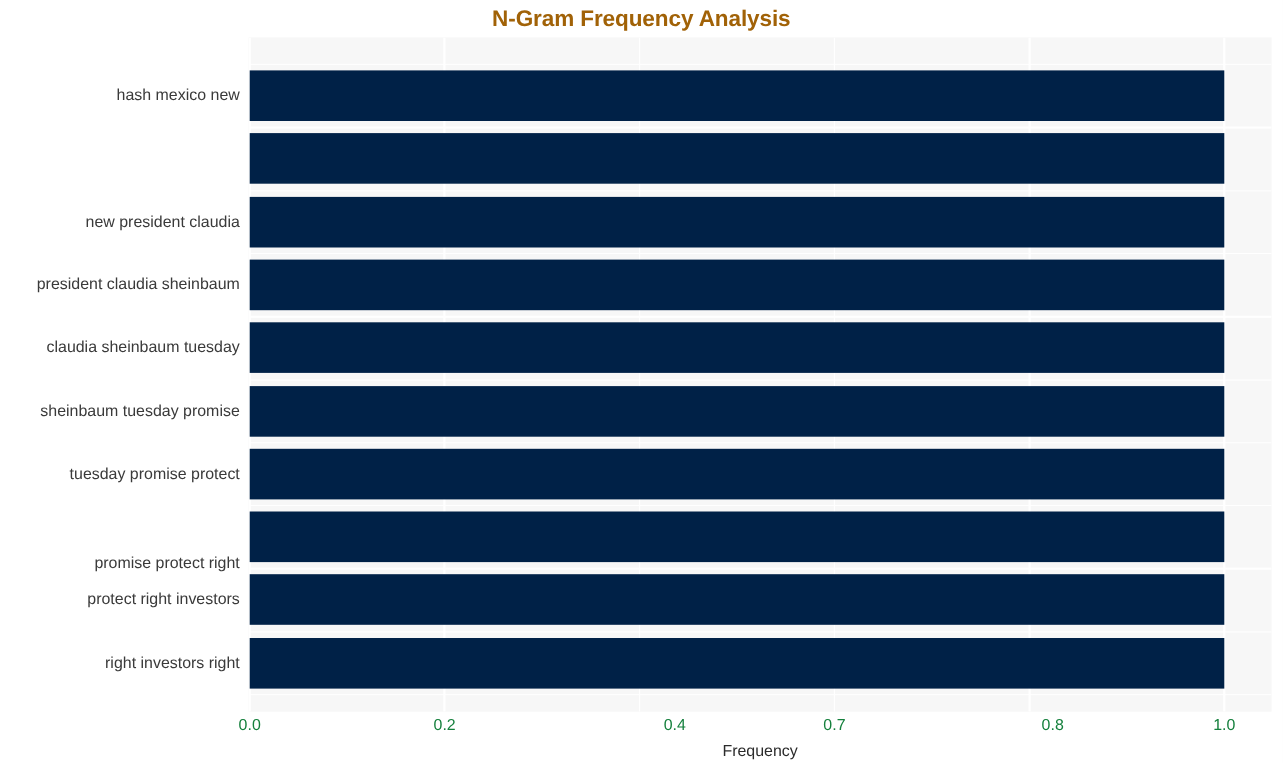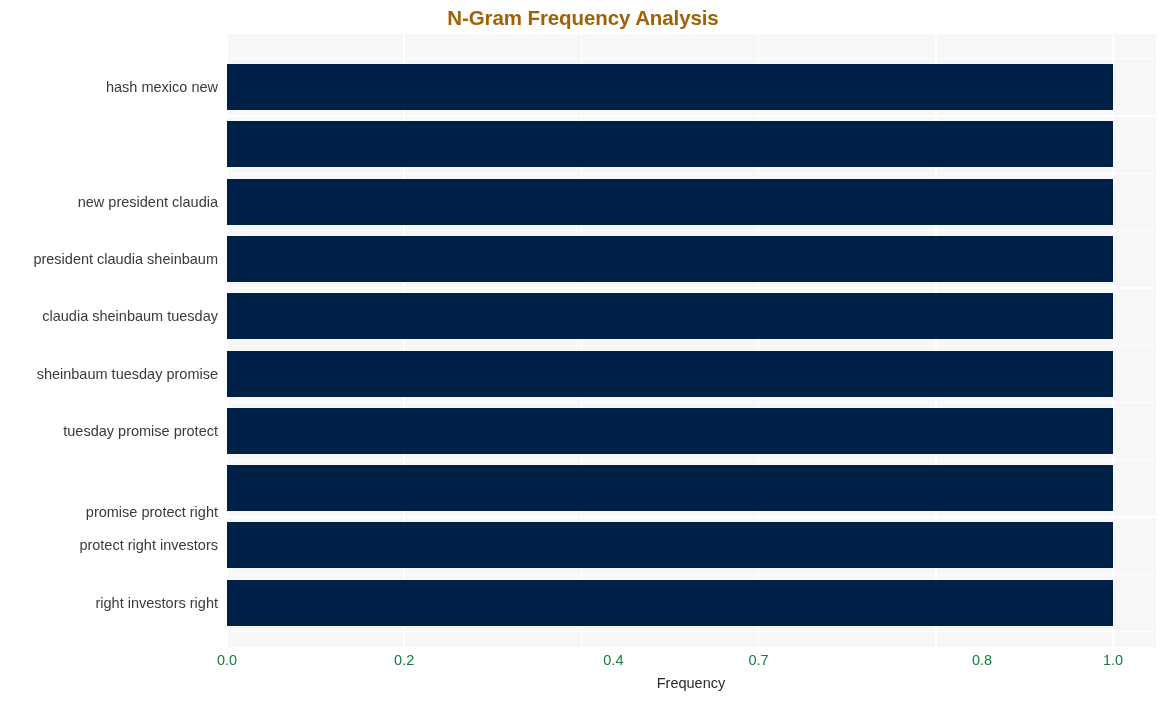--- a/index.html
+++ b/index.html
@@ -191,19 +191,19 @@
       <div class="ytick" style="top: 469px;">promise protect right</div>
       <div class="ytick" style="top: 502.4px;">protect right investors</div>
       <div class="ytick" style="top: 559.7px;">right investors right</div>
     </div>
 
   <div id="x-axis-labels">
       <div class="xtick" style="left: 227px;">0.0</div>
       <div class="xtick" style="left: 404.2px;">0.2</div>
       <div class="xtick" style="left: 581.4px; margin-left: 32px;">0.4</div>
       <div class="xtick" style="left: 758.6px;">0.7</div>
-      <div class="xtick" style="left: 982px;">0.8</div>
+      <div class="xtick" style="left: 957px;">0.8</div>
       <div class="xtick" style="left: 1113px;">1.0</div>
     </div>
 
   <div id="x-axis-title">Frequency</div>
 
 </div>
 
 </body></html>

